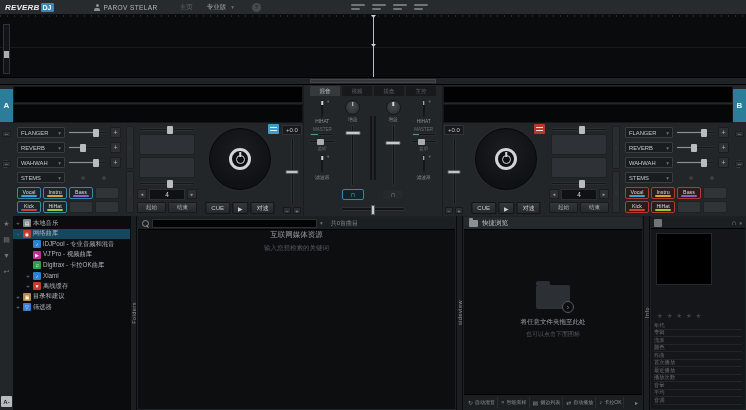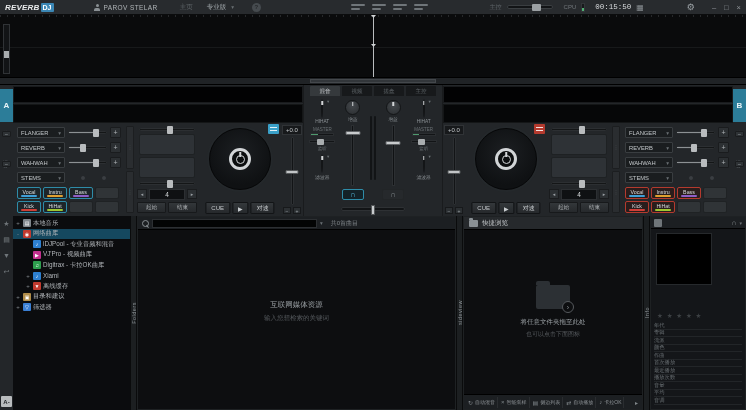--- a/index.html
+++ b/index.html
@@ -145,21 +145,21 @@
 .ticon{width:8px;height:8px;flex:0 0 8px;border-radius:1px;color:#fff;font-size:5px;display:flex;align-items:center;justify-content:center}
 .vtab{width:7px;background:#1c1f21;border-left:1px solid #0a0b0c;border-right:1px solid #0a0b0c;display:flex;align-items:center;justify-content:center}
 .vtab span{writing-mode:vertical-rl;transform:rotate(180deg);font-size:5.5px;color:#8a9094;letter-spacing:.5px}
 .bcenter{flex:1;display:flex;flex-direction:column;background:#0d0e10;border:1px solid #1e2123}
 .searchrow{height:13px;background:#1c1f22;display:flex;align-items:center;gap:3px;padding:0 4px;border-bottom:1px solid #000}
 .mag{width:7px;height:7px;position:relative;flex:0 0 7px}
 .mag::before{content:"";position:absolute;top:0;left:0;width:5px;height:5px;border:1px solid #8a9094;border-radius:50%}
 .mag::after{content:"";position:absolute;bottom:0;right:0;width:3px;height:1px;background:#8a9094;transform:rotate(45deg)}
 .searchbox{width:165px;height:9px;background:#030404;border:1px solid #2c2f32}
 .count{color:#7f8589;font-size:6px;margin-left:5px}
-.bempty{flex:1;display:flex;flex-direction:column;align-items:center;justify-content:center;gap:4px;padding-bottom:16px}
+.bempty{flex:1;display:flex;flex-direction:column;align-items:center;gap:4px;padding-bottom:16px}
 .bempty .t1{font-size:7.5px;color:#9aa0a4}
 .bempty .t2{font-size:6.5px;color:#55595d}
 .sideview{width:180px;display:flex;flex-direction:column;background:#0d0e10;border:1px solid #1e2123}
 .svhead{height:13px;background:#26292c;display:flex;align-items:center;gap:4px;padding:0 5px;border-bottom:1px solid #000}
 .svhead .ttl{font-size:6.5px;color:#c2c6c9}
 .folder-mini{width:9px;height:7px;background:#8a9094;border-radius:1px;position:relative}
 .folder-mini::before{content:"";position:absolute;top:-2px;left:0;width:4px;height:2px;background:#8a9094;border-radius:1px 1px 0 0}
 .svbody{flex:1;display:flex;flex-direction:column;align-items:center;justify-content:center;gap:3px}
 .folder-big{width:34px;height:24px;background:#2c3034;border-radius:2px;position:relative;margin-bottom:6px}
 .folder-big::before{content:"";position:absolute;top:-4px;left:0;width:14px;height:4px;background:#2c3034;border-radius:2px 2px 0 0}
@@ -211,38 +211,20 @@
         </span>
       <span class="bars-icon">
           <i></i>
           <i></i>
         </span>
       <span class="bars-icon">
           <i></i>
           <i></i>
         </span>
     </div>
-    <div class="tb-right">
-      <span class="master-label">主控</span>
-      <span class="h-slider">
-          <i style="left: 55%;"></i>
-        </span>
-      <span class="cpu">CPU</span>
-      <span class="cpu-bar">
-          <i style="height: 35%;"></i>
-        </span>
-      <span class="clock">00:15:50</span>
-      <span class="cal-icon">▦</span>
-      <span class="gear-icon">⚙</span>
-      <div class="winbtns">
-        <span>–</span>
-        <span>□</span>
-        <span>×</span>
-      </div>
-    </div>
   </header>
 
   <section class="waveview">
     <div class="wv-ruler"></div>
     <div class="wv-mid"></div>
     <div class="wv-zoom">
         <i style="top: 55%;"></i>
       </div>
     <div class="playhead" style="left:373px">
       <span class="ph-top"></span>

